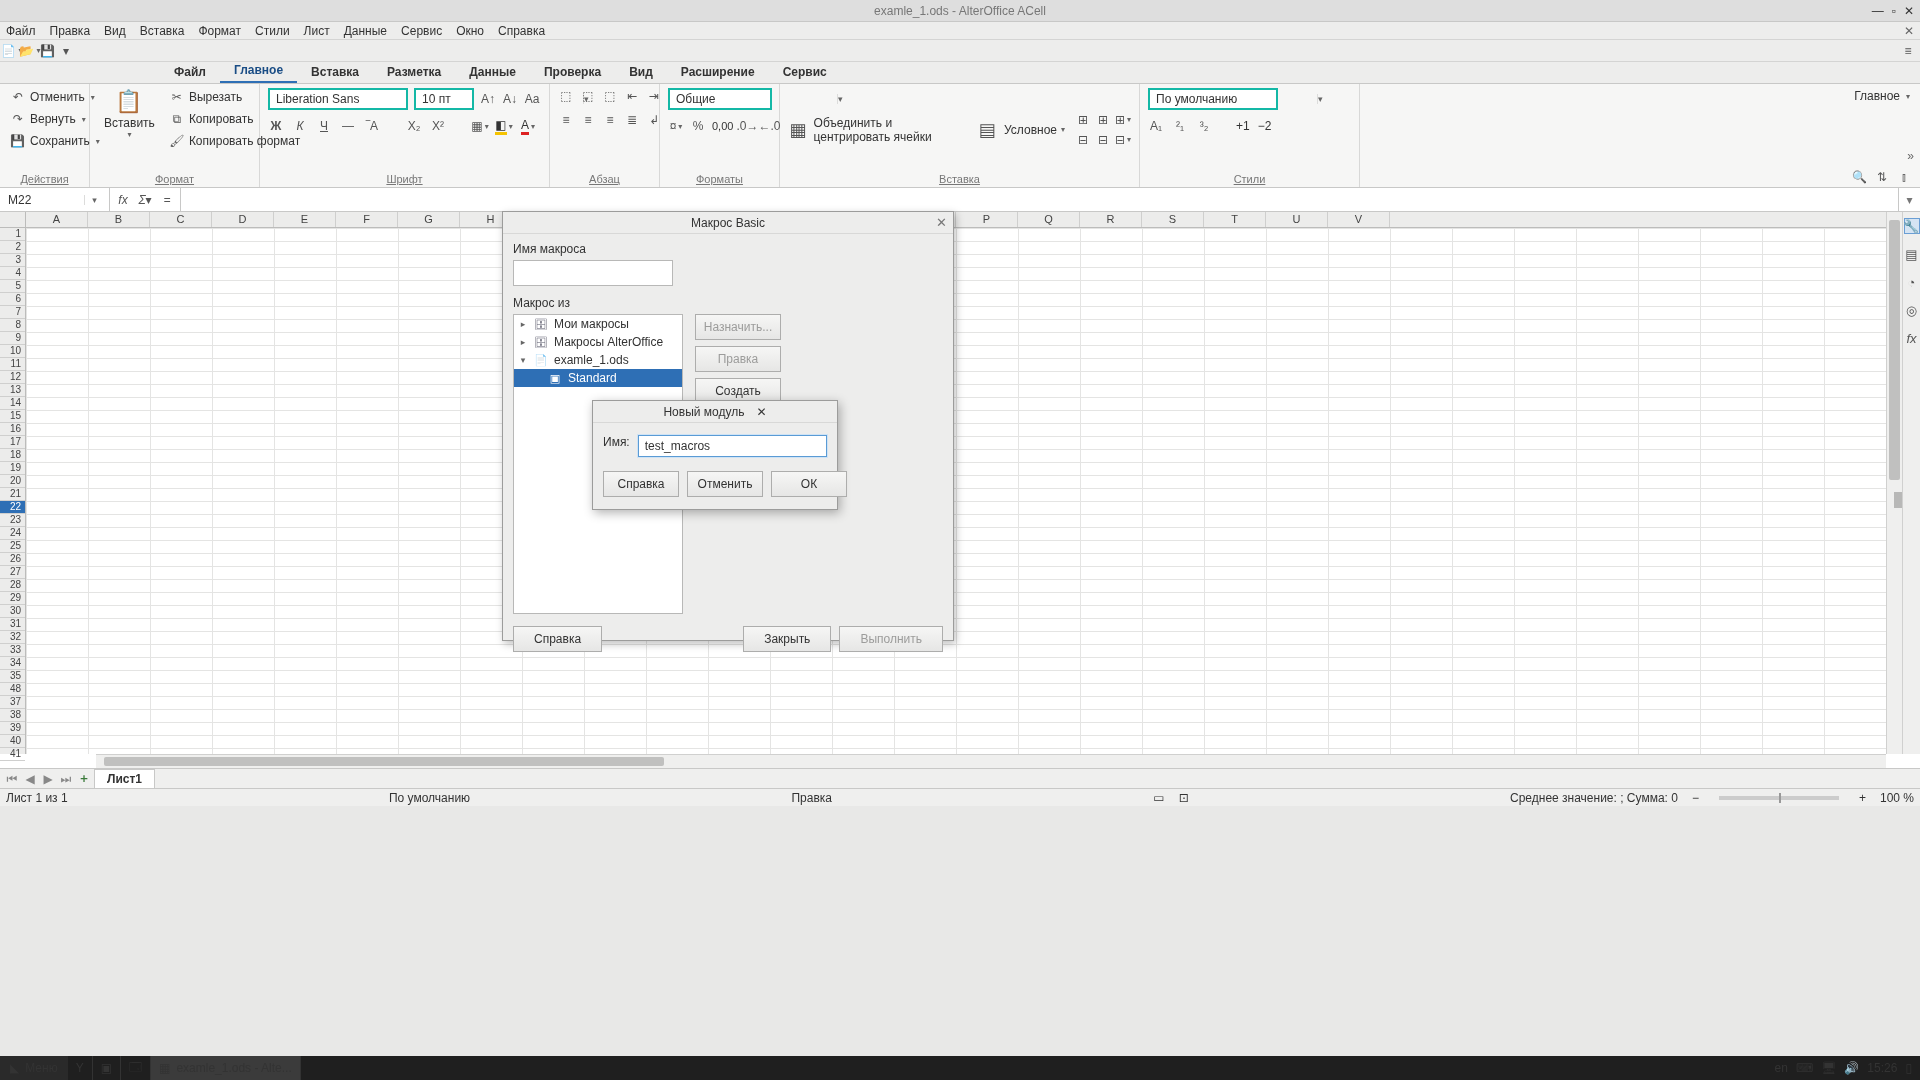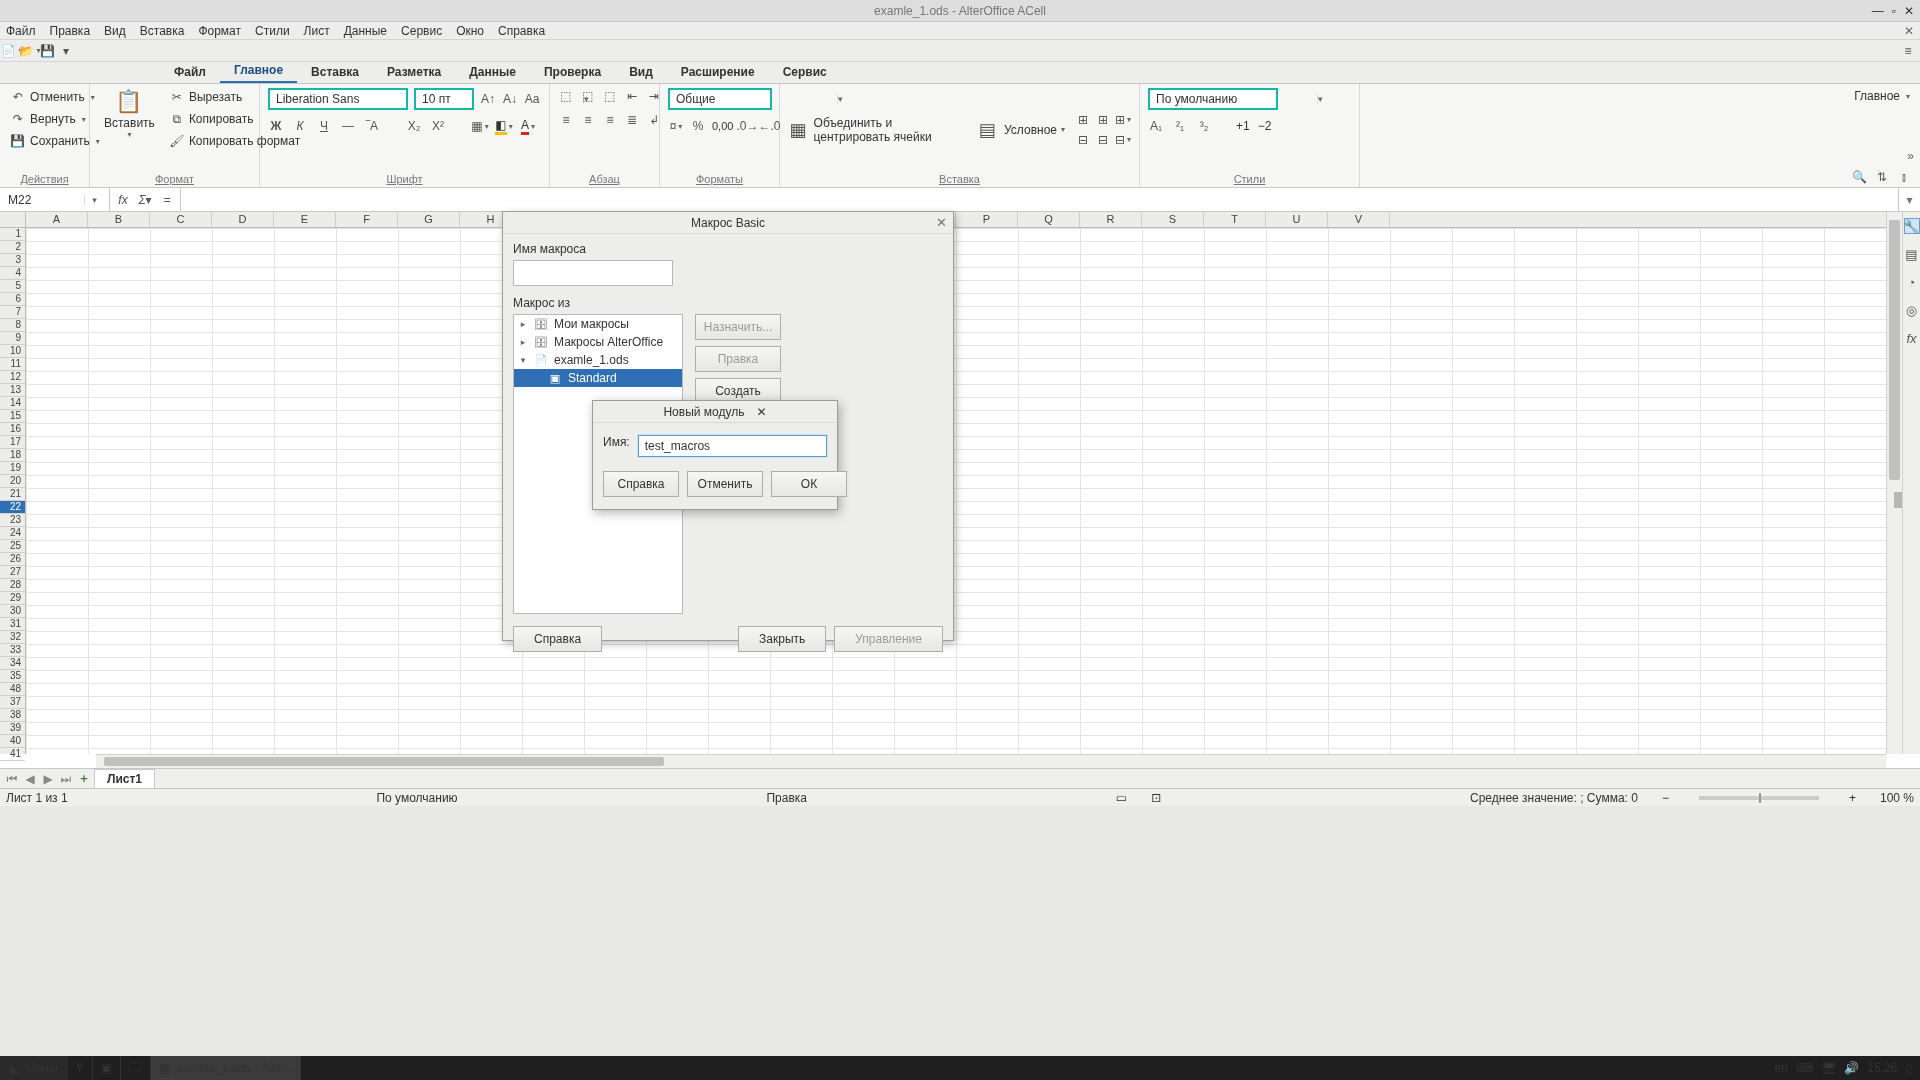--- a/index.html
+++ b/index.html
@@ -58,21 +58,21 @@
   .corner { position:absolute; left:0; top:0; width:26px; height:16px; background:#ececeb; border-right:1px solid #bcbcbb; border-bottom:1px solid #bcbcbb;}
   .sidepanel { position: absolute; right: 0; top: 0; bottom: 14px; width: 18px; background: #efefee; border-left: 1px solid #d0d0cf; display:flex; flex-direction:column; align-items:center; gap:12px; padding-top:6px;}
   .sidepanel .sp { width:16px; height:16px; display:flex; align-items:center; justify-content:center; color:#555; font-size:13px;}
   .sidepanel .sp.active { background:#d5e4f3; border:1px solid #6a9ed4;}
   
   .sheet-tabs { height: 20px; background: #efefee; border-top: 1px solid #c8c8c7; display:flex; align-items:center; padding:0 4px; gap:2px;}
   .sheet-tabs .nav { width:16px; text-align:center; color:#888;}
   .sheet-tabs .add { width:16px; text-align:center; color:#3a7a3a; font-weight:bold;}
   .sheet-tab { background:#fff; border:1px solid #c8c8c7; border-bottom:none; padding:2px 12px; font-weight:bold; font-size:12px;}
   
-  .statusbar { height: 18px; background: #efefee; border-top:1px solid #c8c8c7; display:flex; align-items:center; font-size:11px; color:#444; padding:0 6px; gap:24px; position:relative;}
+  .statusbar { height: 18px; background: #efefee; border-top:1px solid #c8c8c7; display:flex; align-items:center; font-size:11px; color:#444; padding:0 6px; gap:14px; position:relative;}
   .statusbar .fill { flex:1;}
   .zoom-slider { width:120px; height:4px; background:#ccc; display:inline-block; margin:0 6px; position:relative;}
   .zoom-slider::before { content:""; position:absolute; left:50%; top:-3px; width:2px; height:10px; background:#999;}
   
   .taskbar { position: absolute; left:0; right:0; bottom:0; height: 24px; background: #1f1f1f; display:flex; align-items:center; color:#ddd; }
   .taskbar .start { display:flex; align-items:center; gap:6px; padding:0 10px; background:#2a2a2a; height:100%;}
   .taskbar .titem { display:flex; align-items:center; gap:6px; padding:0 8px; height:100%; border-right:1px solid #333;}
   .taskbar .titem.active { background:#3b3b3b;}
   .taskbar .tray { margin-left:auto; display:flex; align-items:center; gap:8px; padding:0 8px; font-size:11px;}
   
@@ -484,21 +484,21 @@
         <button class="dlg-btn disabled">Назначить...</button>
         <button class="dlg-btn disabled">Правка</button>
         <button class="dlg-btn">Создать</button>
         <button class="dlg-btn">Управление...</button>
       </div>
     </div>
     <div style="display:flex;margin-top:12px;gap:8px;">
       <button class="dlg-btn">Справка</button>
       <span style="flex:1"></span>
       <button class="dlg-btn">Закрыть</button>
-      <button class="dlg-btn disabled">Управление</button>
+      <button class="dlg-btn disabled">Выполнить</button>
     </div>
   </div>
 </div>
 
 <div class="d2" style="left:592px; top:400px; width:246px;">
   <div class="dlg-title" style="height:22px;display:flex;align-items:center;justify-content:center;position:relative;">
     <span>Новый модуль</span>
     <span class="dlg-close">✕</span>
   </div>
   <div style="padding:12px 10px;">

